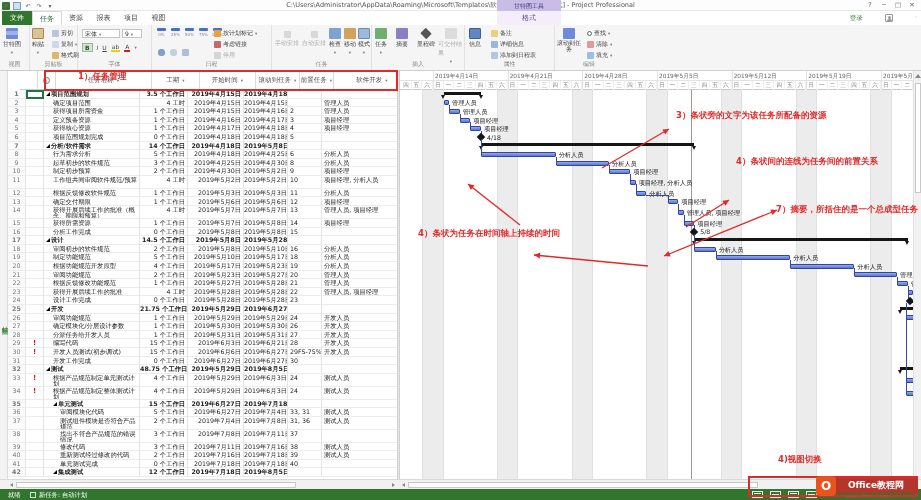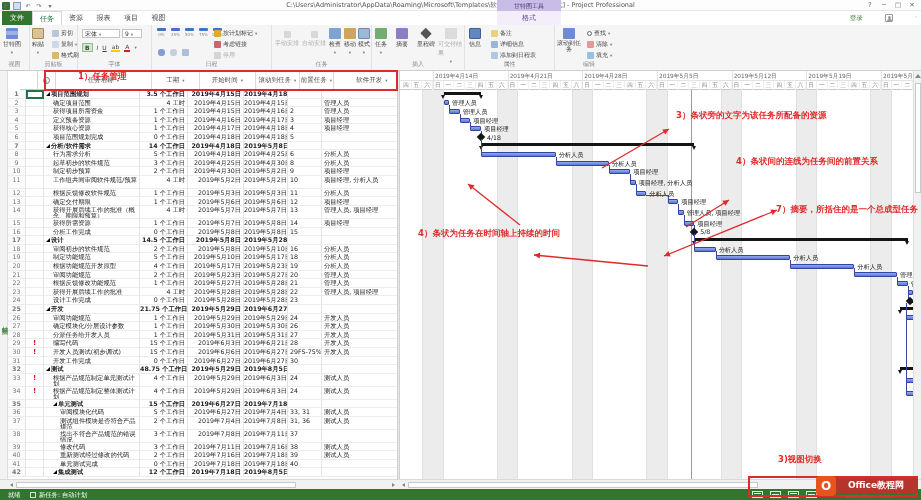--- a/index.html
+++ b/index.html
@@ -975,21 +975,21 @@
         <i style="top:4px;"></i>
       </span>
   </div>
 
   <div class="annbox" style="left:44px;top:70px;width:354px;height:21px;"></div>
   <div class="ann" style="left:78px;top:71px;">1）任务管理</div>
   <div class="ann" style="left:418px;top:228px;">4）条状为任务在时间轴上持续的时间</div>
   <div class="ann" style="left:676px;top:110px;">3）条状旁的文字为该任务所配备的资源</div>
   <div class="ann" style="left:736px;top:156px;">4）条状间的连线为任务间的前置关系</div>
   <div class="ann" style="left:776px;top:204px;width:142px;white-space:normal;line-height:11px;">7）摘要，所括住的是一个总成型任务</div>
-  <div class="ann" style="left:778px;top:454px;">3)视图切换</div>
+  <div class="ann" style="left:778px;top:454px;">4)视图切换</div>
   <div class="annbox" style="left:748px;top:476px;width:170px;height:21px;"></div>
   <svg id="asvg">
       <line x1="520" y1="225" x2="468" y2="184" stroke="#e02a2a" stroke-width="1.3"></line>
       <polygon points="468,184 474.56907859707854,185.35911970974038 470.8541513904548,190.07073470350704" fill="#e02a2a"></polygon>
       <line x1="602" y1="168" x2="669" y2="129" stroke="#e02a2a" stroke-width="1.3"></line>
       <polygon points="669,129 665.3237281055943,134.61115183882976 662.3053153922928,129.4256735877733" fill="#e02a2a"></polygon>
       <line x1="686" y1="227" x2="729" y2="200" stroke="#e02a2a" stroke-width="1.3"></line>
       <polygon points="729,200 725.5139644644885,205.73127876177307 722.3233556692746,200.64993882865468" fill="#e02a2a"></polygon>
       <line x1="664" y1="256" x2="777" y2="210" stroke="#e02a2a" stroke-width="1.3"></line>
       <polygon points="777,210 772.5739191751708,215.04081427272214 770.3117000869248,209.48362390376994" fill="#e02a2a"></polygon>

